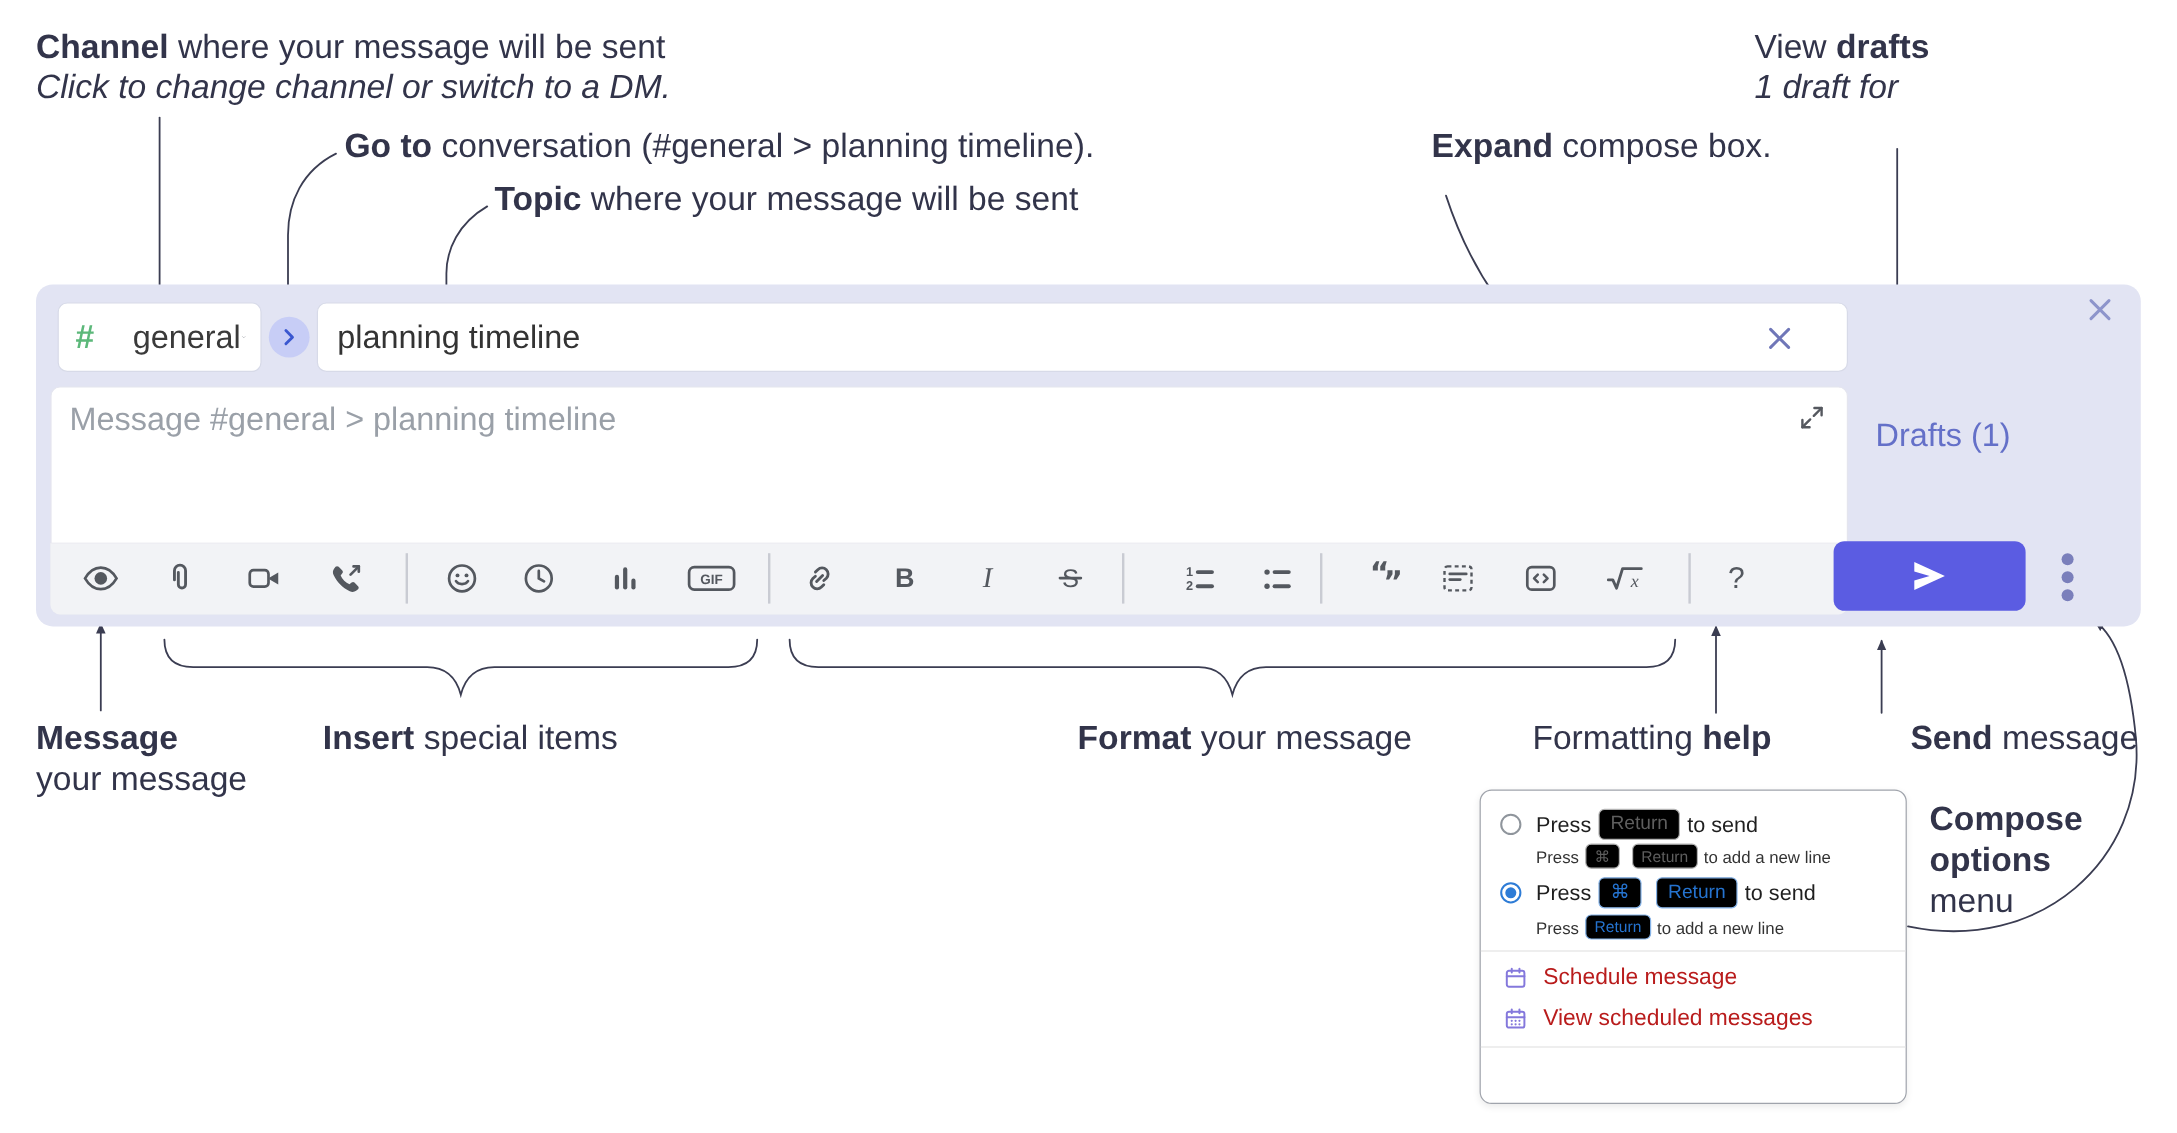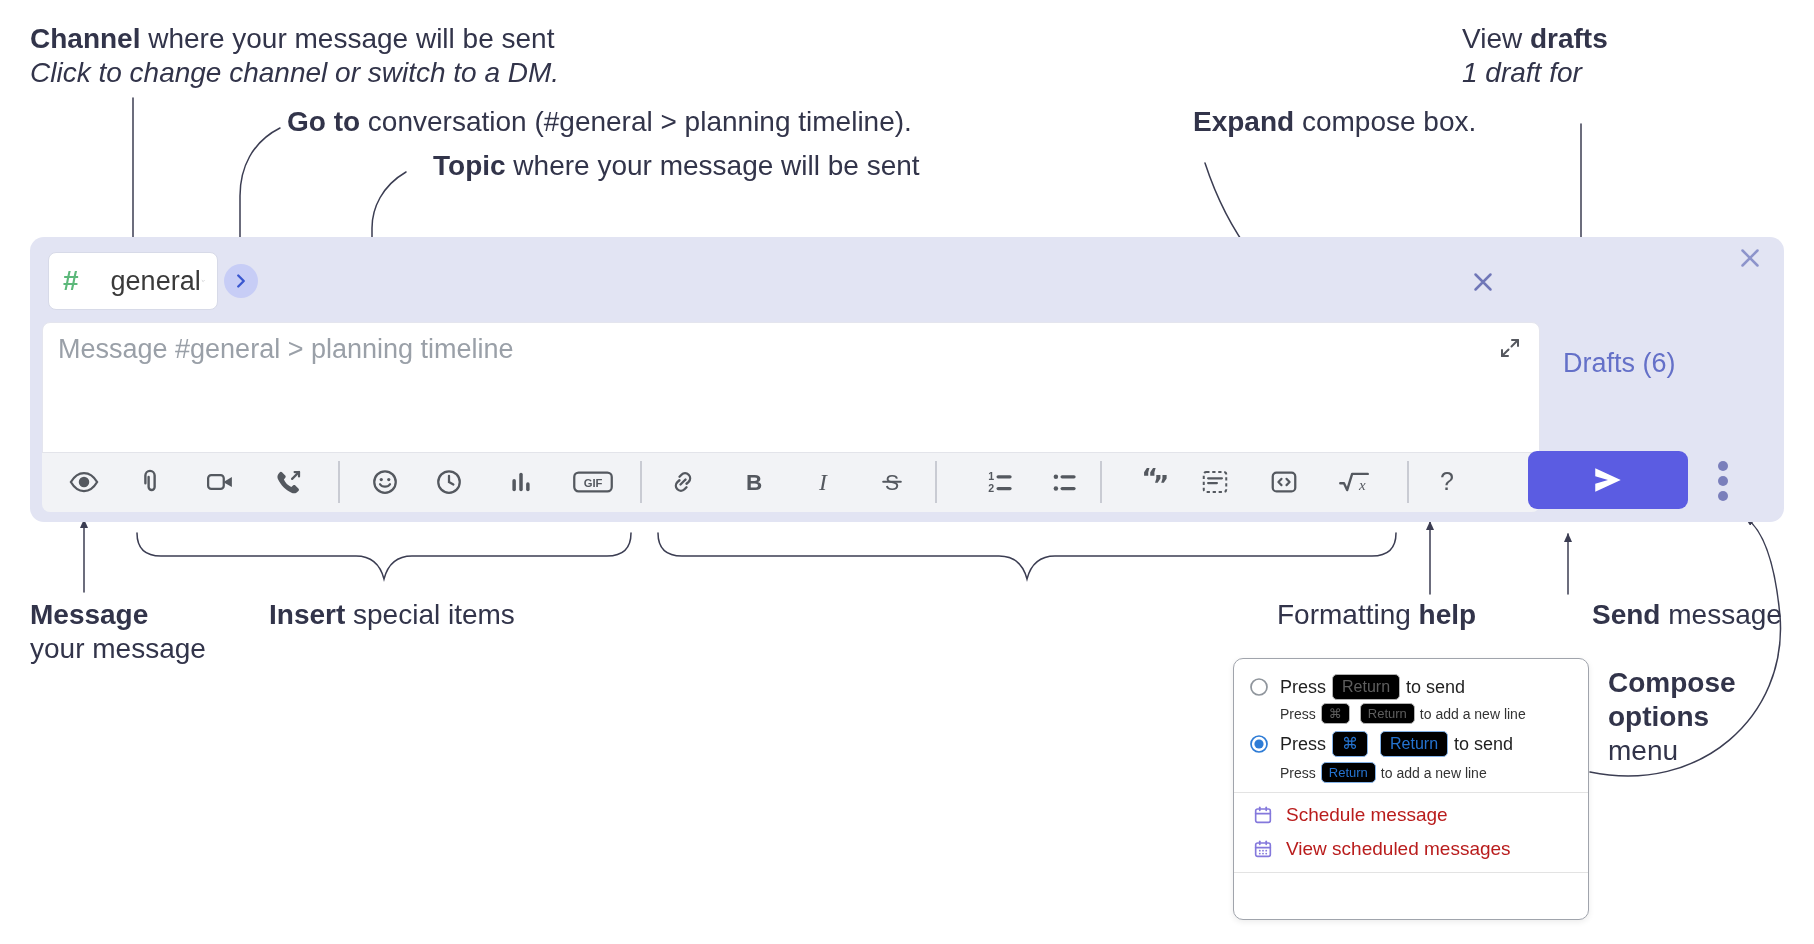--- a/index.html
+++ b/index.html
@@ -72,41 +72,42 @@
       <path d="M1568,594 L1568,534" marker-end="url(#arw)"></path>
       <path d="M1590,772 C1700,795 1788,716 1780,616 C1774,552 1760,528 1746,518" marker-end="url(#arw)"></path>
       <path d="M137,533 Q137,556 161,556 L356,556 Q378,556 384,579 Q390,556 412,556 L607,556 Q631,556 631,533"></path>
       <path d="M658,533 Q658,556 682,556 L999,556 Q1021,556 1027,579 Q1033,556 1055,556 L1372,556 Q1396,556 1396,533"></path>
     </g>
   </svg>
 
   <div class="ann" style="left:30px;top:22px;"><b>Channel</b><span> where your message will be sent</span></div>
   <div class="ann" style="left:287px;top:105px;"><b>Go to</b><span> conversation (#general &gt; planning timeline).</span></div>
   <div class="ann it" style="left:30px;top:56px;">Click to change channel or switch to a DM.</div>
-  <div class="ann" style="left:412px;top:149px;margin-left:21px;"><b>Topic</b><span> where your message will be sent</span></div>
+  <div class="ann" style="left:412px;top:149px;"><b>Topic</b><span> where your message will be sent</span></div>
   <div class="ann" style="left:1193px;top:105px;"><b>Expand</b><span> compose box.</span></div>
   <div class="ann" style="left:1462px;top:22px;"><span>View </span><b>drafts</b></div>
   <div class="ann it" style="left:1462px;top:56px;">1 draft for</div>
 
   <div class="compose"></div>
 
   <div class="chanSel">
     <span class="hash">#</span>
     <span class="chanName">general</span>
     <svg width="20" height="20" viewBox="0 0 24 24">
         <path d="M6,9 L12,15 L18,9" stroke="#8a8d95" stroke-width="2.2" fill="none" stroke-linecap="round"></path>
       </svg>
   </div>
 
   <div class="circleBtn">
     <svg width="22" height="22" viewBox="0 0 24 24">
         <path d="M9,6 L15,12 L9,18" stroke="#3a57d0" stroke-width="2.6" fill="none" stroke-linecap="round" stroke-linejoin="round"></path>
       </svg>
   </div>
 
+  <input class="topicInput" readonly="" value="planning timeline" style="">
   <svg class="topicX" viewBox="0 0 24 24">
       <path d="M6,6 L18,18 M18,6 L6,18" stroke="#7077b8" stroke-width="2" stroke-linecap="round"></path>
     </svg>
   <svg class="closeX" viewBox="0 0 24 24">
       <path d="M6,6 L18,18 M18,6 L6,18" stroke="#8d94cb" stroke-width="2" stroke-linecap="round"></path>
     </svg>
 
   <div class="msgBox"></div>
   <div class="placeholder">Message #general &gt; planning timeline</div>
   <svg class="expandIc" width="24" height="24" viewBox="0 0 24 24">
@@ -216,35 +217,36 @@
     </svg>
   <svg class="tico" style="left:1336px;width:36px" viewBox="0 0 28 24">
       <path d="M3,13 H6 L8.5,18.5 L12.5,5.5 H25" stroke="#54585f" stroke-width="1.9" fill="none" stroke-linecap="round" stroke-linejoin="round"></path>
       <text x="18" y="18" font-family="Liberation Serif, serif" font-style="italic" font-size="12" fill="#54585f">x</text>
     </svg>
   <div class="tdiv" style="left:1407px"></div>
   <svg class="tico" style="left:1432px" viewBox="0 0 24 24">
       <text x="12" y="18.5" text-anchor="middle" font-family="Liberation Sans, sans-serif" font-size="20" fill="#54585f">?</text>
     </svg>
 
-  <div class="drafts">Drafts (6)</div>
+  <div class="drafts">Drafts (1)</div>
   <button class="sendBtn">
     <svg width="34" height="34" viewBox="0 0 32 32">
         <path d="M4,5 L28,16 L4,27 L4,19.5 L16,16 L4,12.5 Z" fill="#ffffff"></path>
       </svg>
   </button>
   <div class="dots">
       <span></span>
       <span></span>
       <span></span>
     </div>
 
   <div class="ann" style="left:30px;top:598px;"><b>Message</b></div>
   <div class="ann" style="left:30px;top:632px;">your message</div>
   <div class="ann" style="left:269px;top:598px;"><b>Insert</b><span> special items</span></div>
+  <div class="ann" style="left:898px;top:598px;"><b>Format</b><span> your message</span></div>
   <div class="ann" style="left:1277px;top:598px;"><span>Formatting </span><b>help</b></div>
   <div class="ann" style="left:1592px;top:598px;"><b>Send</b><span> message</span></div>
   <div class="ann" style="left:1608px;top:666px;font-weight:700;">Compose</div>
   <div class="ann" style="left:1608px;top:700px;font-weight:700;">options</div>
   <div class="ann" style="left:1608px;top:734px;">menu</div>
 
   <div class="popup"></div>
 
   <div class="mrow" style="left:1249px;top:674px;">
     <svg width="20" height="20" viewBox="0 0 20 20">

